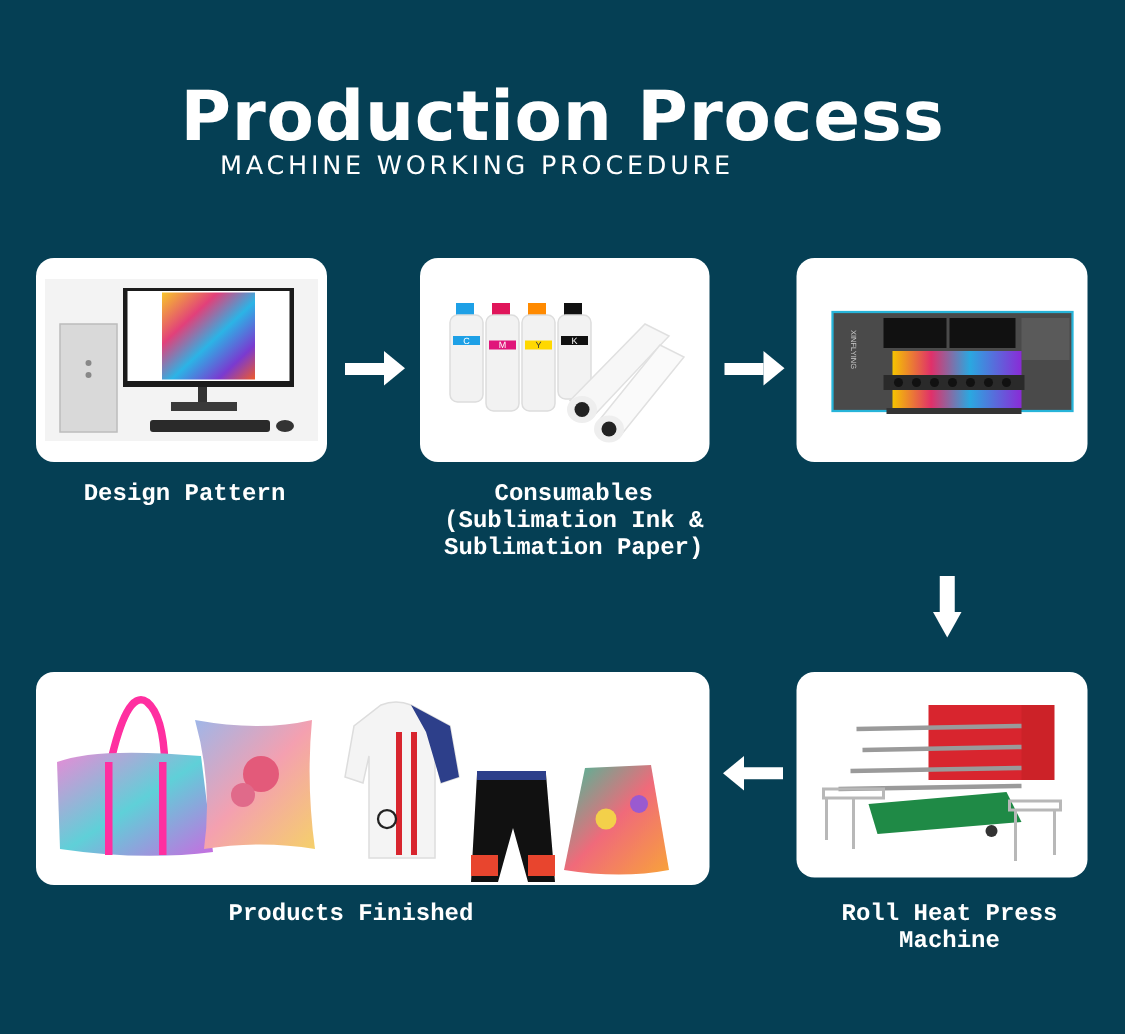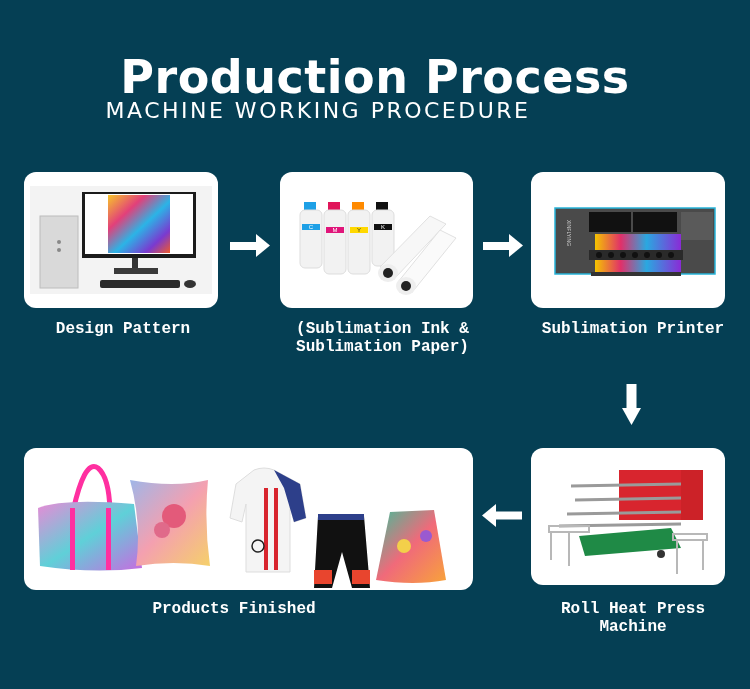--- a/index.html
+++ b/index.html
@@ -1,21 +1,21 @@
 <!DOCTYPE html>
 <html><head>
 <meta charset="utf-8">
 <style>
   * { box-sizing: border-box; margin: 0; padding: 0; }
   html, body { width: 750px; height: 689px; background: #053f54; overflow: hidden; }
   body { position: relative; font-family: "DejaVu Sans", "Liberation Sans", sans-serif; color: #fff; }
   .title { position: absolute; left: 0; width: 750px; top: 49px; text-align: center;
     font-size: 46px; font-weight: bold; letter-spacing: 0.5px; line-height: 56px; }
   .subtitle { position: absolute; left: 0; width: 636px; top: 100px; text-align: center;
-    font-size: 22px; letter-spacing: 2.5px; line-height: 22px; }
+    font-size: 17px; letter-spacing: 2.5px; line-height: 22px; }
   .card { position: absolute; background: #fff; border-radius: 12px; overflow: hidden; }
   .label { position: absolute; text-align: center; font-weight: bold; font-size: 16px; line-height: 18px; font-family: Liberation Mono, monospace; }
   .arrow { position: absolute; }
   svg { display: block; }
 </style>
 </head>
 <body>
 
 <div class="title">Production Process</div>
 <div class="subtitle">MACHINE WORKING PROCEDURE</div>
@@ -79,20 +79,21 @@
 
     <polygon points="100,95 150,44 166,52 116,105" fill="#f7f7f7" stroke="#e0e0e0"></polygon>
     <ellipse cx="108" cy="101" rx="10" ry="9" fill="#eee"></ellipse>
     <ellipse cx="108" cy="101" rx="5" ry="5" fill="#222"></ellipse>
     <polygon points="118,110 160,58 176,66 134,118" fill="#fafafa" stroke="#e0e0e0"></polygon>
     <ellipse cx="126" cy="114" rx="10" ry="9" fill="#eee"></ellipse>
     <ellipse cx="126" cy="114" rx="5" ry="5" fill="#222"></ellipse>
   </svg>
 </div>
 <div class="label" style="left:280px;top:320px;width:205px;">
+  <div>Consumables</div>
   <div>(Sublimation Ink &amp;</div>
   <div>Sublimation Paper)</div>
 </div>
 
 <div class="arrow" style="left:482px;top:233px;">
   <svg width="42" height="25" viewBox="0 0 42 25">
       <rect x="1" y="9" width="26" height="8" fill="#fff"></rect>
       <polygon points="27,1 41,12.5 27,24" fill="#fff"></polygon>
     </svg>
 </div>
@@ -120,21 +121,20 @@
         <circle cx="104" cy="83" r="3"></circle>
         <circle cx="116" cy="83" r="3"></circle>
         <circle cx="128" cy="83" r="3"></circle>
         <circle cx="140" cy="83" r="3"></circle>
       </g>
     <rect x="60" y="100" width="90" height="4" fill="#333"></rect>
     <text x="36" y="48" font-size="5" fill="#ccc" transform="rotate(90 36 48)" font-family="Liberation Sans, sans-serif">XINFLYING</text>
   </svg>
 </div>
 <div class="label" style="left:531px;top:320px;width:204px;">
-  <div>Sublimation Printer</div>
 </div>
 
 <div class="arrow" style="left:621px;top:383px;">
   <svg width="21" height="43" viewBox="0 0 21 43">
       <rect x="5.5" y="1" width="10" height="25" fill="#fff"></rect>
       <polygon points="1,25 20,25 10.5,42" fill="#fff"></polygon>
     </svg>
 </div>
 
 <div class="card" style="left:24px;top:448px;width:449px;height:142px;">

